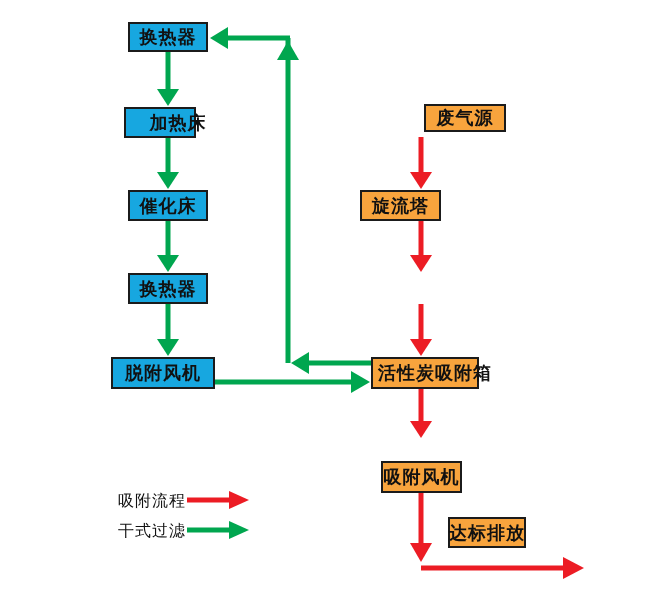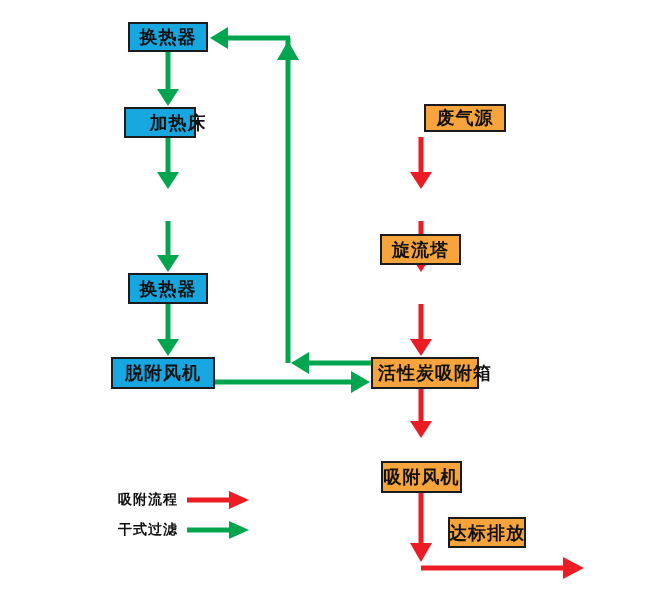--- a/index.html
+++ b/index.html
@@ -30,22 +30,22 @@
     font-weight: bold;
     font-size: 18px;
     letter-spacing: 1px;
     color: var(--text);
     white-space: nowrap;
   }
   .node.blue   { background: var(--box-blue); }
   .node.orange { background: var(--box-orange); }
   .legend-label {
     position: absolute;
-    font-weight: bold;
-    font-size: 14px;
+    font-weight: normal;
+    font-size: 16px;
     letter-spacing: 1px;
     color: var(--text);
     white-space: nowrap;
     text-align: center;
   }
   .legend-arrow { position: absolute; }
 </style>
 </head>
 <body>
 
@@ -103,25 +103,26 @@
       <polygon class="rf" points="421,562 410,543 432,543"></polygon>
     </g>
     <g>
       <line class="r" x1="421" y1="568" x2="564" y2="568"></line>
       <polygon class="rf" points="584,568 563,557 563,579"></polygon>
     </g>
   </svg>
 
   <div class="node blue" style="left:128px; top:22px; width:80px; height:30px;">换热器</div>
   <div class="node blue" style="left:124px; top:107px; width:72px; height:31px;padding-left:36px;">加热床</div>
+  <div class="node blue" style="left:128px; top:190px; width:80px; height:31px;">催化床</div>
   <div class="node blue" style="left:128px; top:273px; width:80px; height:31px;">换热器</div>
   <div class="node blue" style="left:111px; top:357px; width:104px; height:32px;text-align:right;">脱附风机</div>
 
   <div class="node orange" style="left:380px; top:104px; width:82px; height:28px;margin-left:44px;">废气源</div>
-  <div class="node orange" style="left:380px; top:190px; width:81px; height:31px;margin-top:44px;">旋流塔</div>
+  <div class="node orange" style="left:360px; top:190px; width:81px; height:31px;">旋流塔</div>
   <div class="node orange" style="left:371px; top:357px; width:108px; height:32px;padding-left:20px;">活性炭吸附箱</div>
   <div class="node orange" style="left:381px; top:439px; width:81px; height:32px;margin-top:22px;">吸附风机</div>
   <div class="node orange" style="left:448px; top:517px; width:78px; height:31px;">达标排放</div>
 
   <div class="legend-label" style="left:118px; top:491px;">吸附流程</div>
   <svg class="legend-arrow" style="left:187px; top:490px;" width="62" height="20" viewBox="0 0 62 20">
     <line class="r" x1="0" y1="10" x2="43" y2="10"></line>
     <polygon class="rf" points="62,10 42,1 42,19"></polygon>
   </svg>
 

